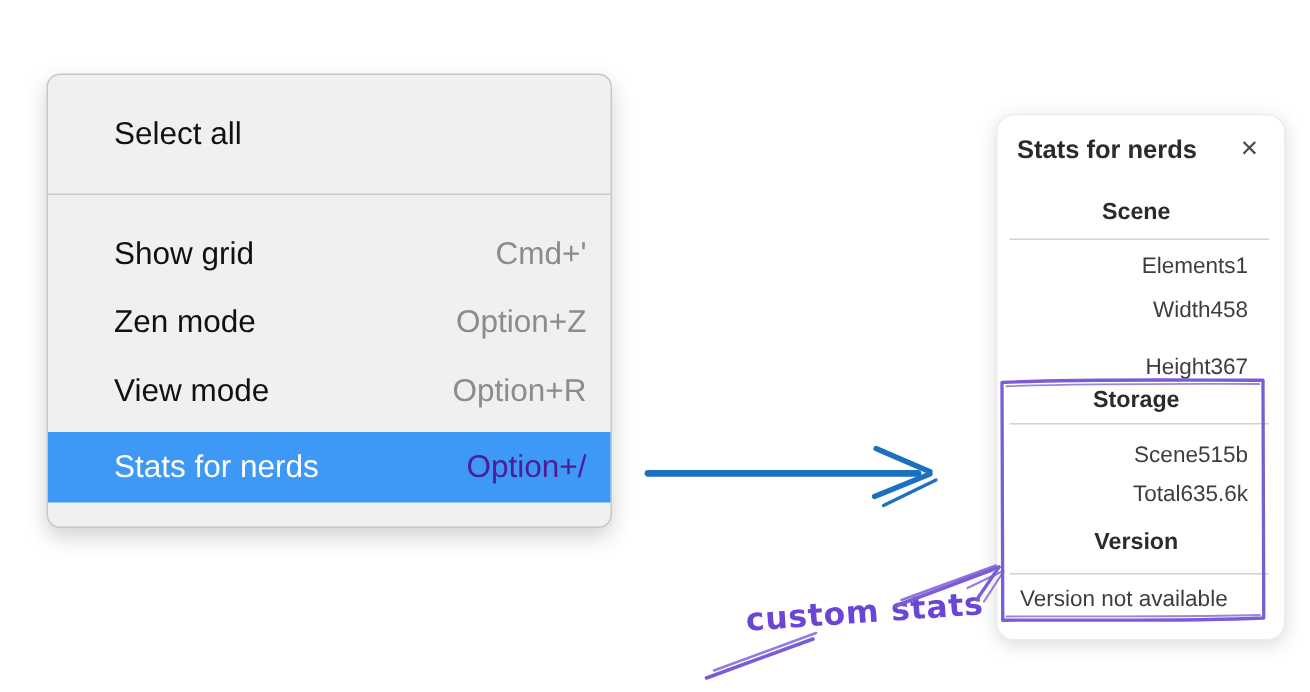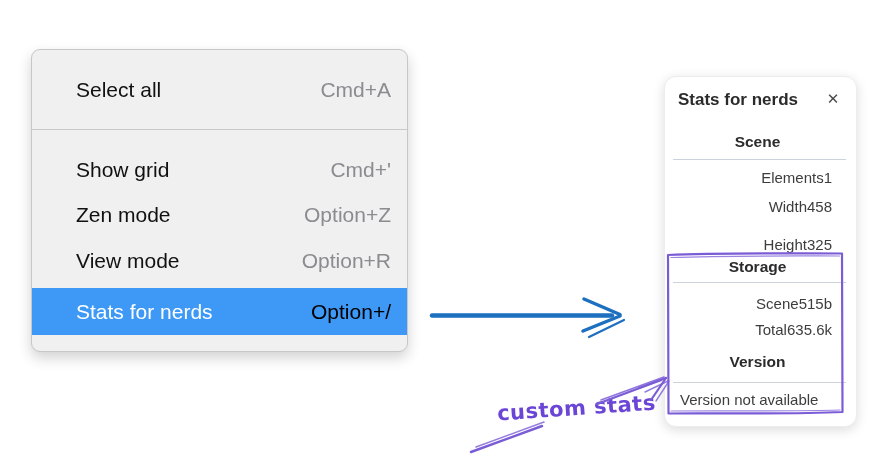--- a/index.html
+++ b/index.html
@@ -30,21 +30,21 @@
     box-sizing: border-box;
     font-size: 21px;
     color: #111111;
     cursor: default;
   }
   .menu-row .mi-shortcut { color: #8b8b90; }
   .menu-row.selected {
     background: #3d99f5;
     color: #ffffff;
   }
-  .menu-row.selected .mi-shortcut { color: #000000; }
+  .menu-row.selected .mi-shortcut { color: #4c1d95; }
   .menu-divider {
     position: absolute; left: 0; right: 0; top: 79px;
     height: 0; border-top: 1px solid #c9c9cb;
   }
 
   
   .stats-panel {
     position: absolute; left: 664px; top: 76px;
     width: 193px; height: 351px;
     background: #ffffff;
@@ -108,21 +108,20 @@
   }
 </style>
 </head>
 <body>
 
 <div class="stage">
 
   <div class="context-menu">
     <div class="menu-row" style="top:0;height:79px">
       <span class="mi-label">Select all</span>
-      <span class="mi-shortcut">Cmd+A</span>
     </div>
     <div class="menu-divider"></div>
     <div class="menu-row" style="top:98px;height:44px">
       <span class="mi-label">Show grid</span>
       <span class="mi-shortcut">Cmd+'</span>
     </div>
     <div class="menu-row" style="top:143px;height:44px">
       <span class="mi-label">Zen mode</span>
       <span class="mi-shortcut">Option+Z</span>
     </div>
@@ -146,21 +145,21 @@
     <div class="sp-row" style="top:90px">
       <span>Elements</span>
       <span>1</span>
     </div>
     <div class="sp-row" style="top:119px">
       <span>Width</span>
       <span>458</span>
     </div>
     <div class="sp-row" style="top:157px">
       <span>Height</span>
-      <span>325</span>
+      <span>367</span>
     </div>
 
     <div class="sp-heading" style="top:180px">Storage</div>
     <div class="sp-rule" style="top:205px"></div>
 
     <div class="sp-row" style="top:216px">
       <span>Scene</span>
       <span>515b</span>
     </div>
     <div class="sp-row" style="top:242px">

